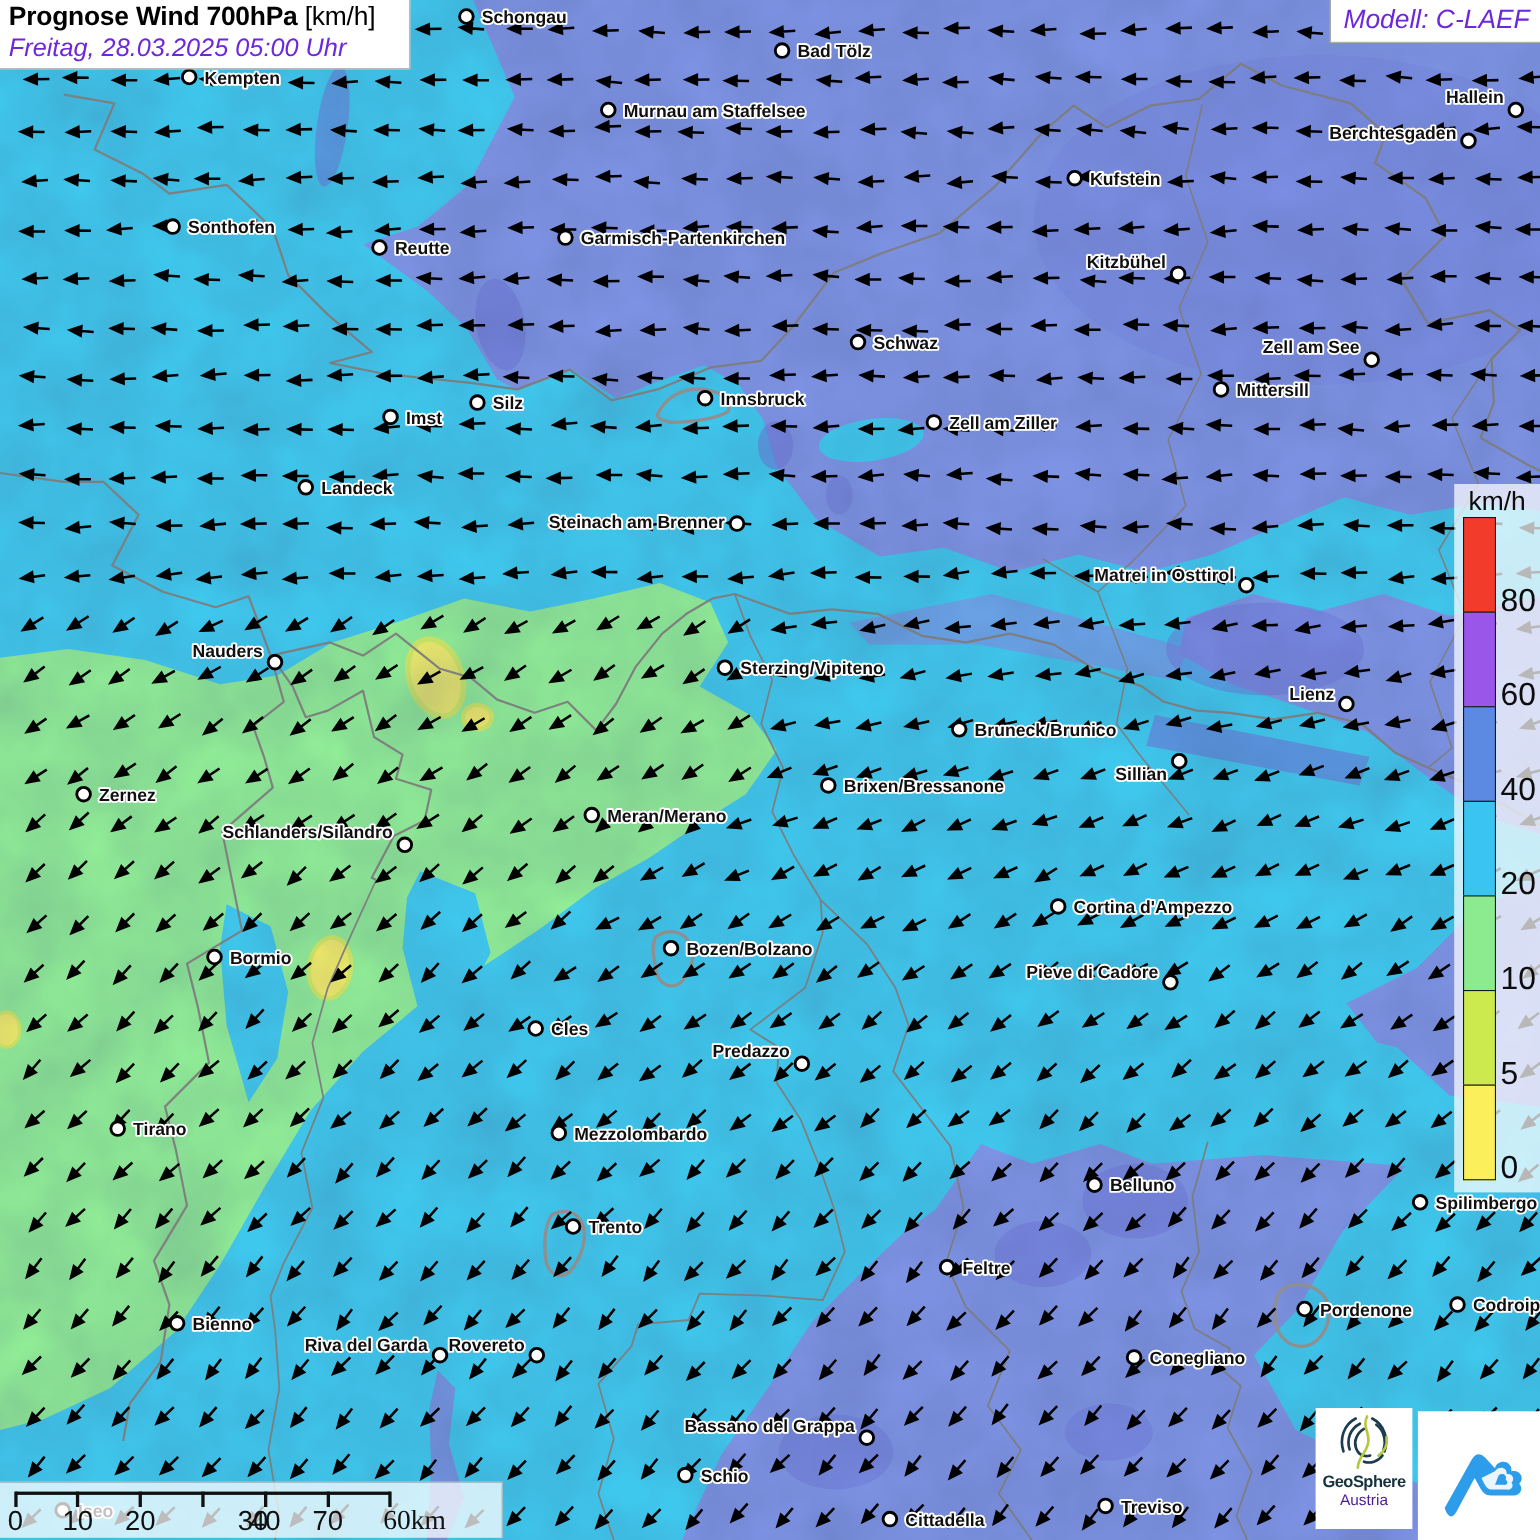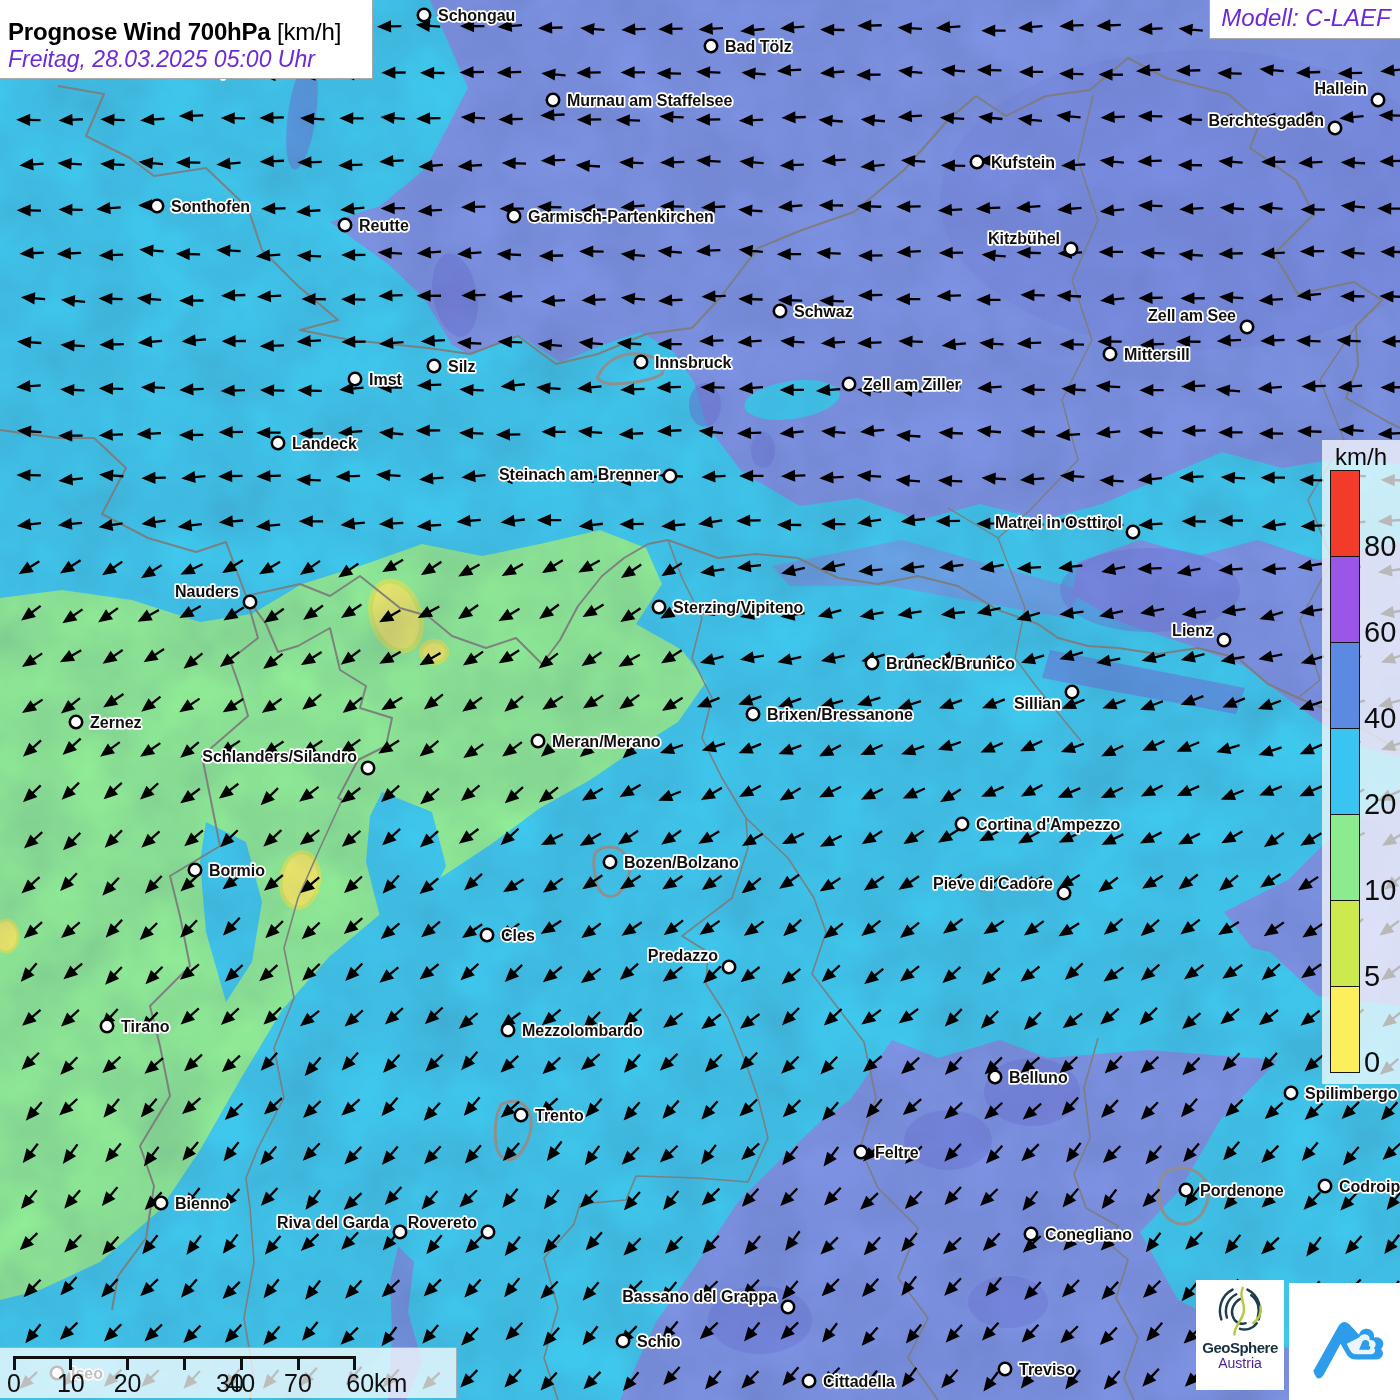--- a/index.html
+++ b/index.html
@@ -1,20 +1,20 @@
 <!DOCTYPE html>
 <html><head>
 <meta charset="utf-8">
 <style>
   html,body{margin:0;padding:0;background:#222;}
   #stage{position:relative;width:1400px;height:1400px;overflow:hidden;
          font-family:"Liberation Sans",sans-serif;background:#3fc8ee;}
   #map{position:absolute;left:0;top:0;}
   .overlay{position:absolute;z-index:5;}
-  .titlebox{left:0;top:0;width:356px;padding:18px 8px 5px 8px;background:#ffffff;
+  .titlebox{left:0;top:0;width:356px;padding:2px 8px 5px 8px;background:#ffffff;
             border-right:1px solid #a8a8a8;border-bottom:1px solid #a8a8a8;}
   .t1{font-size:24px;font-weight:bold;color:#000;white-space:nowrap;line-height:1.18;letter-spacing:-0.2px;}
   .t1 .u{font-weight:400;}
   .t2{font-size:23px;font-style:italic;color:#6d28d9;white-space:nowrap;line-height:1.15;}
   .modelbox{right:0;top:0;width:180px;padding:4px 4px 6px 6px;background:#ffffff;text-align:center;
             border-left:1px solid #a8a8a8;border-bottom:1px solid #a8a8a8;}
   .modelbox .t2{font-size:24px;}
   .legend{right:0;top:440px;width:78px;height:644px;background:rgba(255,255,255,0.72);}
   .lg-title{position:absolute;top:3px;left:0;width:100%;text-align:center;font-size:24px;color:#0b0b0b;}
   .lg-box{position:absolute;left:8px;width:30px;height:87px;border:1.6px solid #161616;box-sizing:border-box;}
@@ -1451,21 +1451,21 @@
         <div class="sb-tick" style="left: 296.5px;"></div>
         <div class="sb-tick" style="left: 353.3px;"></div>
       </div>
     <div id="sb-labels">
         <div class="sb-label" style="left: 14px;">0</div>
         <div class="sb-label" style="left: 70.8px;">10</div>
         <div class="sb-label" style="left: 127.6px;">20</div>
         <div class="sb-label" style="left: 186px; margin-left: 44px;">30</div>
         <div class="sb-label" style="left: 241.2px;">40</div>
         <div class="sb-label" style="left: 298px;">70</div>
-        <div class="sb-label" style="left: 376.8px;">60km</div>
+        <div class="sb-label" style="left: 376.8px; font-family: Liberation Serif, serif;">60km</div>
       </div>
   </div>
 
   <div class="overlay geosphere">
     <svg width="56" height="56" viewBox="0 0 60 60" style="display:block;margin:4px auto 0 auto;">
       <g fill="none" stroke-width="2.6" stroke-linecap="round">
         <path stroke="#1d3d4f" d="M22,6 C10,12 6,26 10,38"></path>
         <path stroke="#1d3d4f" d="M26,11 C16,16 13,27 16,36"></path>
         <path stroke="#1d3d4f" d="M30,16 C23,20 20,28 22,34 C24,41 30,44 36,42"></path>
         <path stroke="#b5c940" d="M33,4 C28,14 36,20 34,30 C32,40 24,44 24,54"></path>

